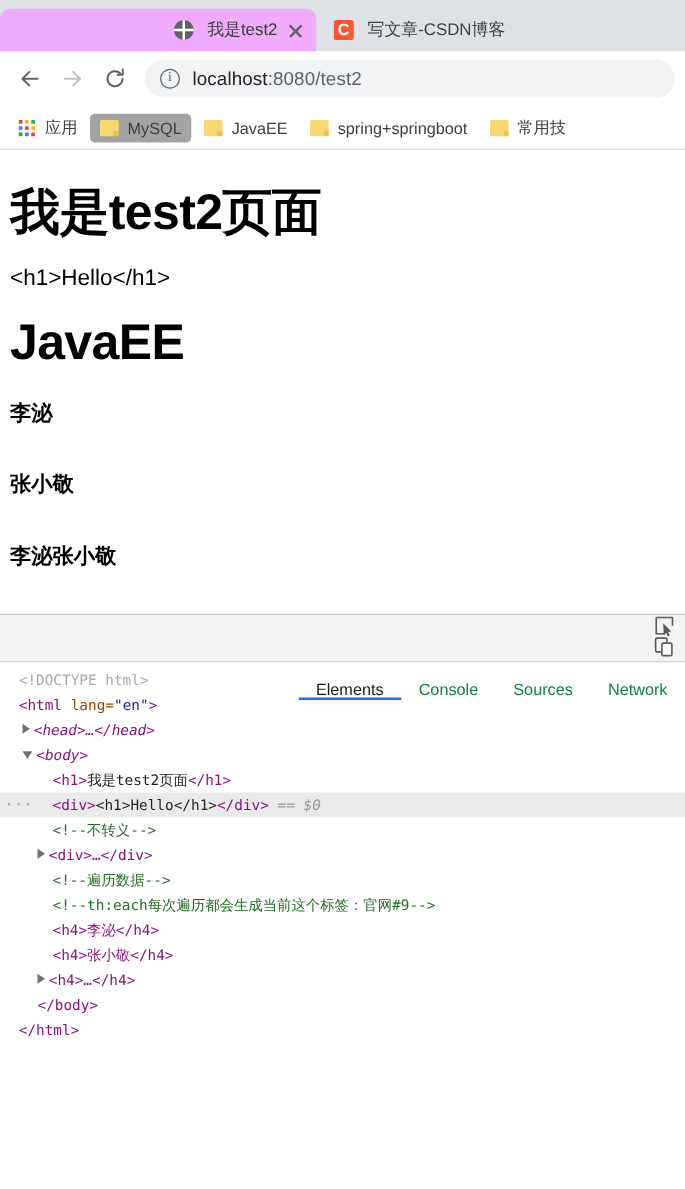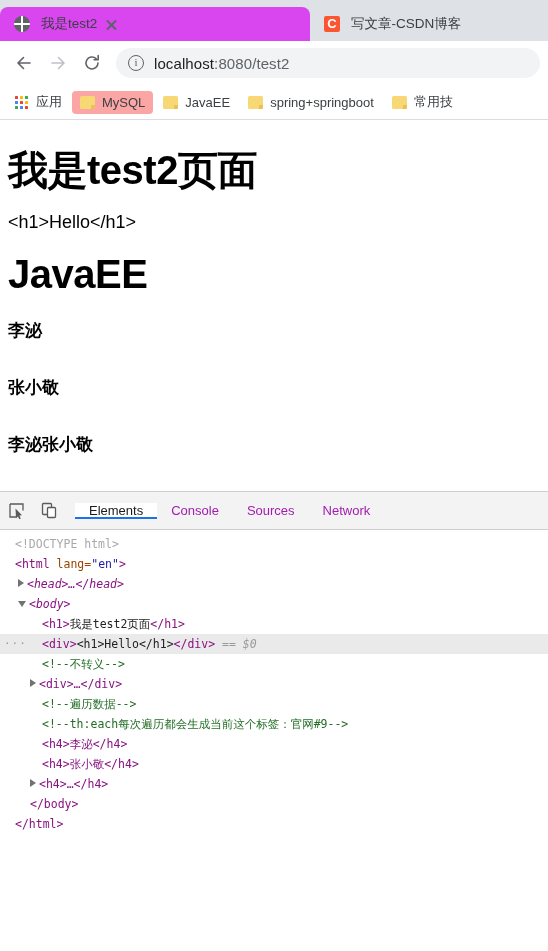--- a/index.html
+++ b/index.html
@@ -24,24 +24,24 @@
     height: 34px;
     display: flex;
     align-items: center;
     padding: 0 8px 0 14px;
     font-size: 13.5px;
     color: #3c4043;
     position: relative;
     white-space: nowrap;
   }
   .tab.active {
-    background: #d946ef;
+    background: #f0abfc;
     border-radius: 8px 8px 0 0;
-    width: 310px;
-    justify-content: flex-start;
+    width: 253px;
+    justify-content: flex-end;
   }
   .tab.inactive {
     width: 238px;
     color: #3c4043;
   }
   .tab-left { display: flex; align-items: center; gap: 11px; overflow: hidden; }
   .tab-title { overflow: hidden; text-overflow: ellipsis; }
 
   .favicon-globe {
     width: 16px; height: 16px; flex: 0 0 16px;
@@ -150,21 +150,21 @@
     display: flex;
     align-items: center;
     gap: 7px;
     padding: 4px 8px;
     border-radius: 4px;
     font-size: 13px;
     color: #3c4043;
     white-space: nowrap;
     flex: 0 0 auto;
   }
-  .bm.hover { background: #fca5a5; }
+  .bm.hover { background: #a3a3a3; }
   .apps-grid {
     width: 15px; height: 15px; flex: 0 0 15px;
     display: grid;
     grid-template-columns: repeat(3, 3px);
     grid-template-rows: repeat(3, 3px);
     gap: 2px;
     align-content: center;
     justify-content: center;
   }
   .apps-grid i { display: block; width: 3px; height: 3px; border-radius: .5px; }
@@ -224,39 +224,40 @@
     border-top: 1px solid #cdcdcd;
     height: 412px;
     background: #fff;
     display: flex;
     flex-direction: column;
   }
   .dt-toolbar {
     height: 38px;
     background: #f3f3f3;
     display: flex;
-    align-items: center;
+    align-items: flex-end;
     border-bottom: 1px solid #cdcdcd;
+    flex-direction: column;
   }
   .dt-icon-btn {
     width: 33px;
     display: flex; align-items: center; justify-content: center;
   }
   .dt-sep {
     width: 1px;
     background: #cdcdcd;
     margin: 9px 4px;
   }
   .dt-tabs { display: flex; align-items: stretch; }
   .dt-tab {
     padding: 0 14px;
     display: flex;
     align-items: center;
     font-size: 13px;
-    color: #a21caf;
+    color: #15803d;
     position: relative;
   }
   .dt-tab.active {
     background: #ffffff;
     color: #1a1a1a;
   }
   .dt-tab.active::after {
     content: "";
     position: absolute;
     left: 0; right: 0; bottom: -1px;

